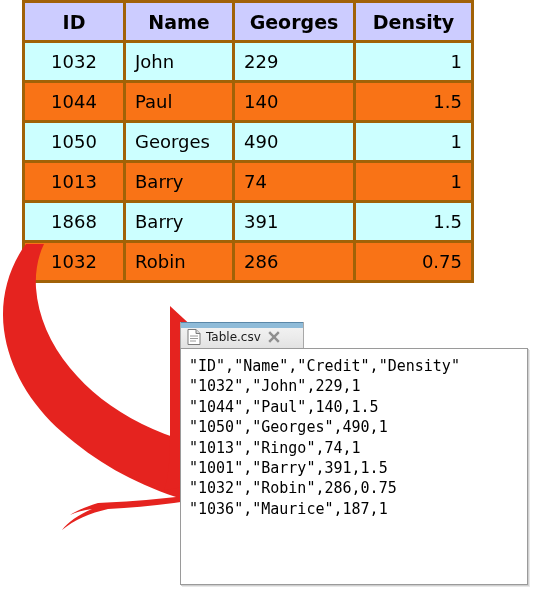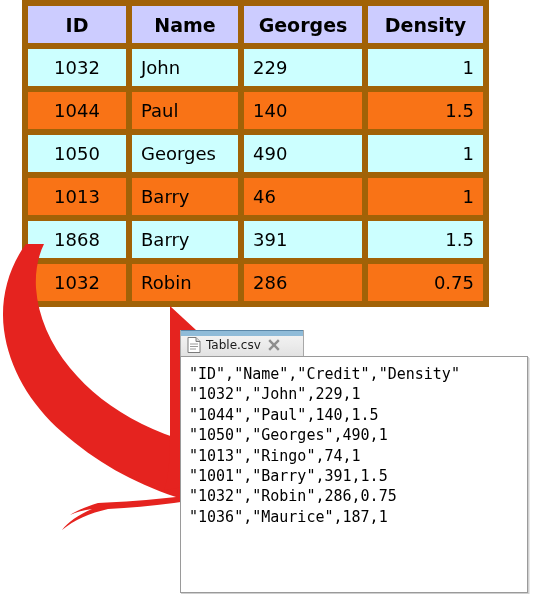--- a/index.html
+++ b/index.html
@@ -24,21 +24,21 @@
     z-index: 1;
   }
   table.grid {
     border-collapse: collapse;
     table-layout: fixed;
     width: 365px;
     background: #ffffff;
   }
   table.grid th,
   table.grid td {
-    border: 6px solid #a16207;
+    border: 3px solid #a16207;
     height: 37px;
     padding: 0 9px;
     font-size: 18px;
     color: #000000;
     font-family: "DejaVu Sans", sans-serif;
     overflow: hidden;
     white-space: nowrap;
   }
   table.grid th {
     background: #ccccff;
@@ -69,21 +69,20 @@
   }
 
   
   #csv-window {
     position: absolute;
     left: 180px;
     top: 322px;
     width: 348px;
     height: 263px;
     z-index: 3;
-    margin-top: 8px;
   }
   #csv-tabstrip {
     position: absolute;
     left: 0;
     top: 0;
     width: 124px;
     height: 26px;
   }
   #csv-tab {
     position: relative;
@@ -177,21 +176,21 @@
       </tr>
       <tr class="row-cyan">
         <td class="col-id">1050</td>
         <td class="col-name">Georges</td>
         <td class="col-credit">490</td>
         <td class="col-density">1</td>
       </tr>
       <tr class="row-yellow">
         <td class="col-id">1013</td>
         <td class="col-name">Barry</td>
-        <td class="col-credit">46</td>
+        <td class="col-credit">74</td>
         <td class="col-density">1</td>
       </tr>
       <tr class="row-cyan">
         <td class="col-id">1868</td>
         <td class="col-name">Barry</td>
         <td class="col-credit">391</td>
         <td class="col-density">1.5</td>
       </tr>
       <tr class="row-yellow">
         <td class="col-id">1032</td>

